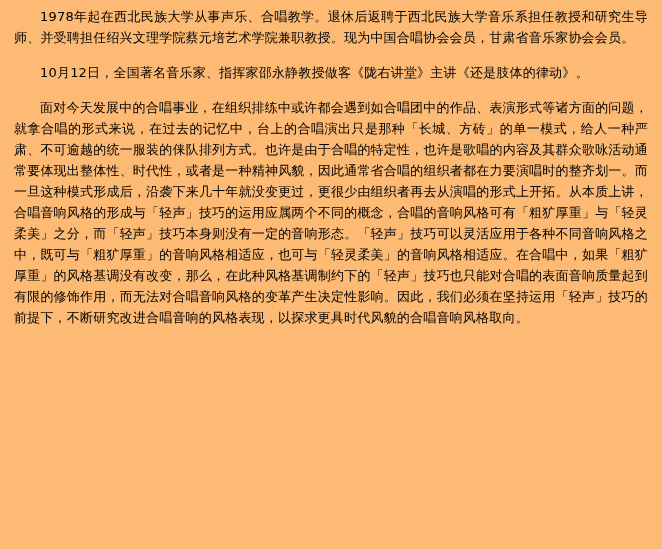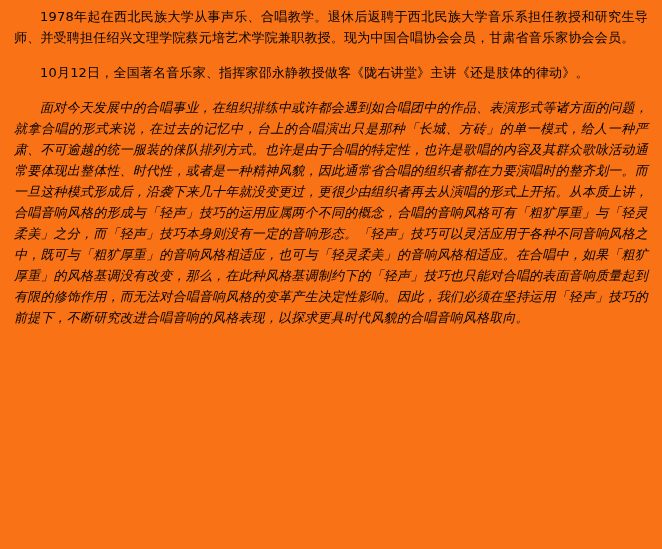--- a/index.html
+++ b/index.html
@@ -11,35 +11,34 @@
     width: 662px;
     height: 549px;
     overflow: hidden;
     font-family: "DejaVu Sans", "Liberation Sans", sans-serif;
   }
   .doc {
     box-sizing: border-box;
     width: 662px;
     height: 549px;
     padding: 6px 14px 0 14px;
-    background: #f97316;
+    background: #fdba74;
   }
   .para {
     margin: 0 0 14px 0;
     font-size: 13px;
     line-height: 21px;
     color: #000000;
     text-align: justify;
     text-justify: inter-ideograph;
     text-indent: 2em;
     letter-spacing: 0.2px;
   }
   .para:last-child {
     margin-bottom: 0;
-    font-style: italic;
   }
 </style>
 </head>
 <body>
 
 <div class="doc">
   <p class="para">1978年起在西北民族大学从事声乐、合唱教学。退休后返聘于西北民族大学音乐系担任教授和研究生导师、并受聘担任绍兴文理学院蔡元培艺术学院兼职教授。现为中国合唱协会会员，甘肃省音乐家协会会员。</p>
   <p class="para">10月12日，全国著名音乐家、指挥家邵永静教授做客《陇右讲堂》主讲《还是肢体的律动》。</p>
   <p class="para">面对今天发展中的合唱事业，在组织排练中或许都会遇到如合唱团中的作品、表演形式等诸方面的问题，就拿合唱的形式来说，在过去的记忆中，台上的合唱演出只是那种「长城、方砖」的单一模式，给人一种严肃、不可逾越的统一服装的俫队排列方式。也许是由于合唱的特定性，也许是歌唱的内容及其群众歌咏活动通常要体现出整体性、时代性，或者是一种精神风貌，因此通常省合唱的组织者都在力要演唱时的整齐划一。而一旦这种模式形成后，沿袭下来几十年就没变更过，更很少由组织者再去从演唱的形式上开拓。从本质上讲，合唱音响风格的形成与「轻声」技巧的运用应属两个不同的概念，合唱的音响风格可有「粗犷厚重」与「轻灵柔美」之分，而「轻声」技巧本身则没有一定的音响形态。「轻声」技巧可以灵活应用于各种不同音响风格之中，既可与「粗犷厚重」的音响风格相适应，也可与「轻灵柔美」的音响风格相适应。在合唱中，如果「粗犷厚重」的风格基调没有改变，那么，在此种风格基调制约下的「轻声」技巧也只能对合唱的表面音响质量起到有限的修饰作用，而无法对合唱音响风格的变革产生决定性影响。因此，我们必须在坚持运用「轻声」技巧的前提下，不断研究改进合唱音响的风格表现，以探求更具时代风貌的合唱音响风格取向。</p>
 </div>

